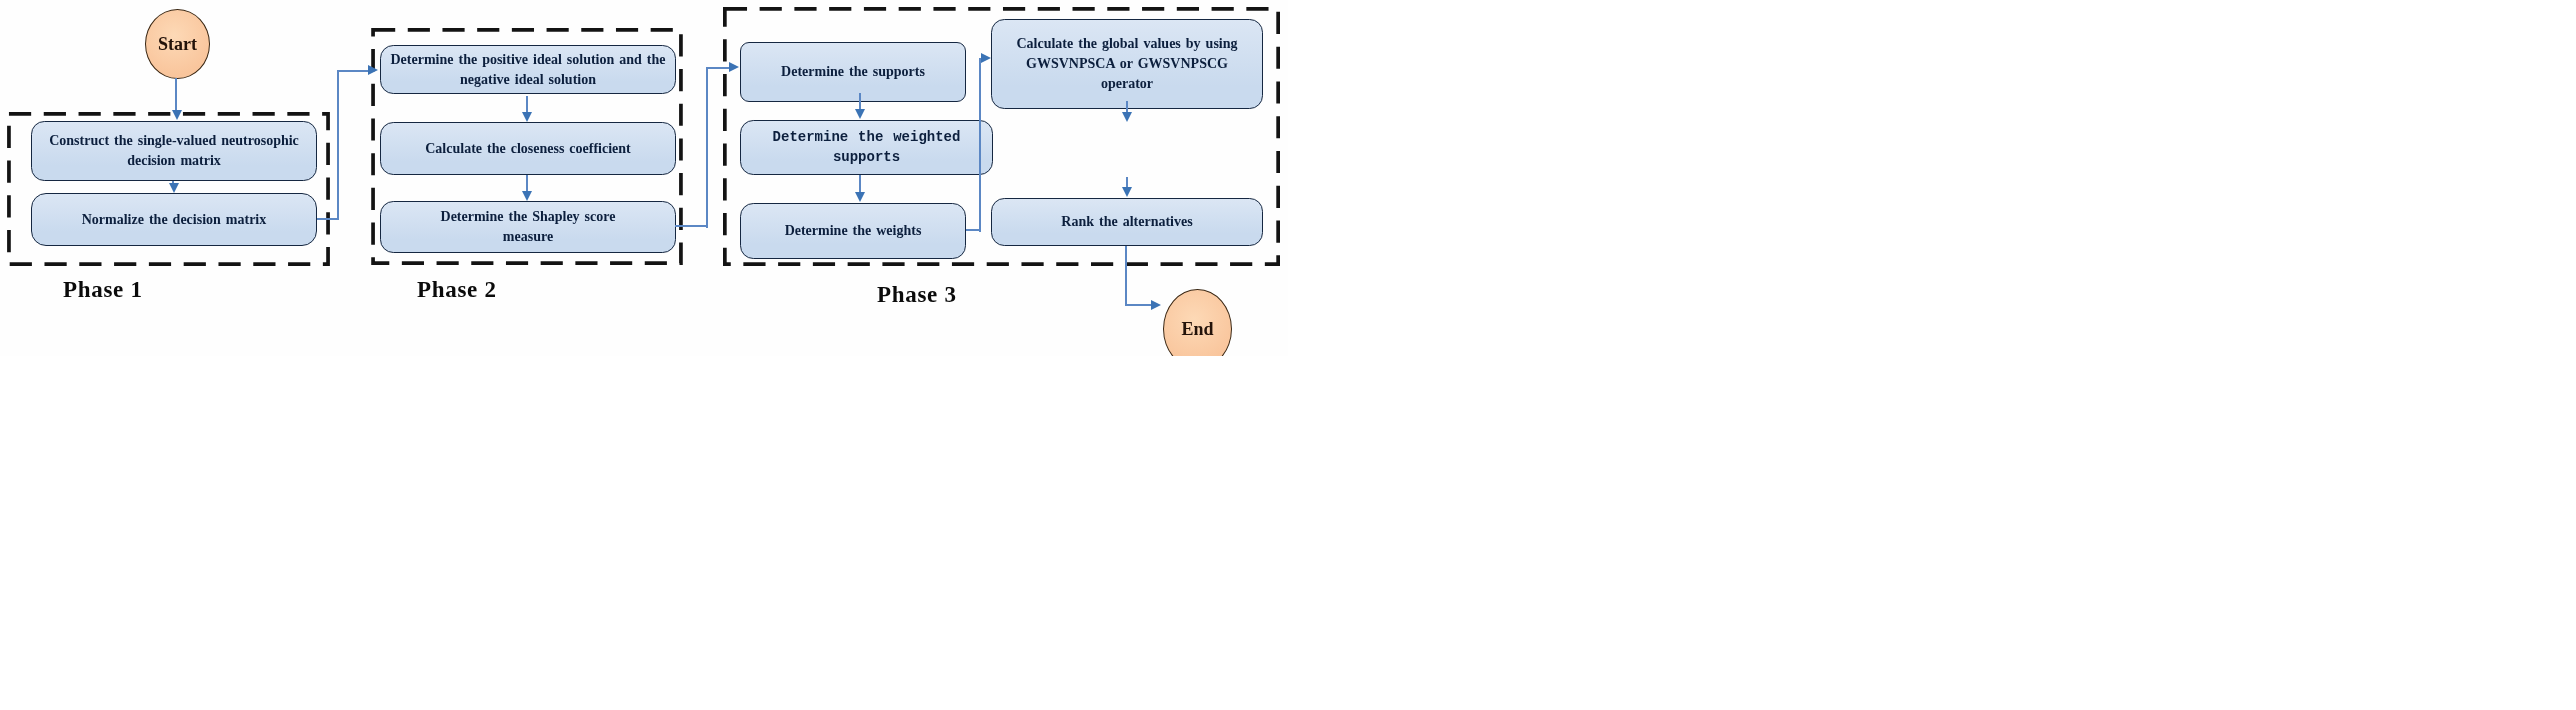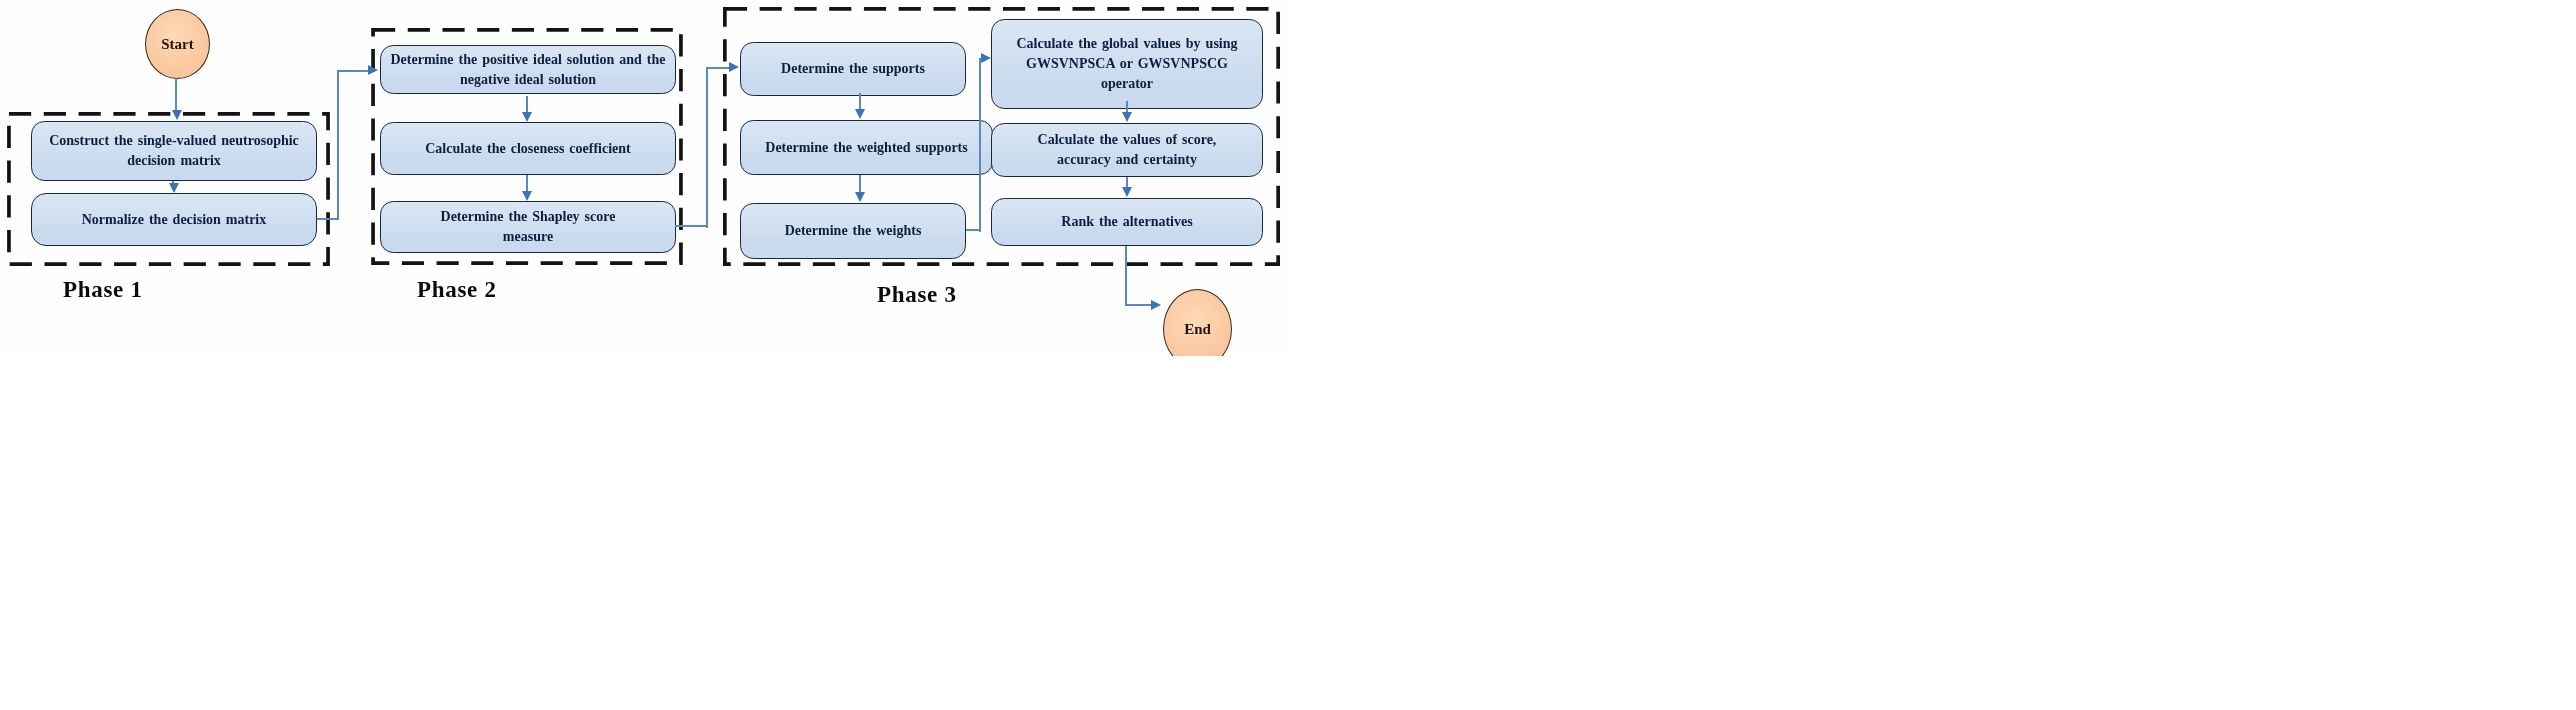--- a/index.html
+++ b/index.html
@@ -16,21 +16,21 @@
     position:absolute;box-sizing:border-box;display:flex;align-items:center;justify-content:center;
     text-align:center;background:linear-gradient(180deg,var(--node-fill-top) 0%,var(--node-fill) 75%);
     border:1.8px solid var(--node-border);border-radius:13.3px;color:var(--node-text);
     font-weight:bold;font-size:14px;line-height:1.42;padding:1.5px 10.4px;word-spacing:1.5px;
   }
   .node span{display:block;}
   .terminal{
     position:absolute;box-sizing:border-box;display:flex;align-items:center;justify-content:center;
     background:radial-gradient(circle at 45% 38%,#fdd9b6 0%,var(--terminal-fill) 72%);
     border:1.8px solid var(--terminal-border);border-radius:50%;
-    color:var(--terminal-text);font-weight:bold;font-size:15px;word-spacing:1.5px;
+    color:var(--terminal-text);font-weight:bold;font-size:18px;word-spacing:1.5px;
   }
   .phase-rect{position:absolute;overflow:visible;}
   .phase-rect rect{fill:none;stroke:var(--phase-border);stroke-width:5;stroke-dasharray:30 17;}
   .phase-label{position:absolute;font-weight:bold;font-size:23px;color:var(--phase-text);letter-spacing:0.7px;}
   .al{position:absolute;background:var(--arrow);}
   .ah{position:absolute;width:0;height:0;}
   .ah.down{border-left:5.2px solid transparent;border-right:5.2px solid transparent;border-top:10.4px solid var(--arrow-head);}
   .ah.right{border-top:5.2px solid transparent;border-bottom:5.2px solid transparent;border-left:10.4px solid var(--arrow-head);}
 </style>
 </head>
@@ -83,47 +83,44 @@
   <div class="node" style="left:380px;top:201px;width:296px;height:52px;">
     <span style="max-width:215px;">Determine the Shapley score measure</span>
   </div>
   <div class="phase-label" style="left:417px;top:277px;width:222px;">Phase 2</div>
 
   <div class="al" style="left:675px;top:225px;width:33px;height:2.2px;"></div>
   <div class="al" style="left:706px;top:67px;width:2.2px;height:161px;"></div>
   <div class="al" style="left:706px;top:67px;width:25px;height:2.2px;"></div>
   <div class="ah right" style="left:729px;top:62px;"></div>
 
-  <div class="node" style="left:740px;top:42px;width:226px;height:54px;">
+  <div class="node" style="left:740px;top:42px;width:226px;height:60px;border-radius:9px;">
     <span>Determine the supports</span>
   </div>
   <div class="al" style="left:859px;top:93px;width:2.2px;height:18.5px;"></div>
   <div class="ah down" style="left:855px;top:109px;"></div>
-  <div class="node" style="left:740px;top:120px;width:253px;height:55px;">
+  <div class="node" style="left:740px;top:120px;width:253px;height:55px;font-family:Liberation Mono, monospace;">
     <span>Determine the weighted supports</span>
   </div>
   <div class="al" style="left:859px;top:175px;width:2.2px;height:18.5px;"></div>
   <div class="ah down" style="left:855px;top:192px;"></div>
   <div class="node" style="left:740px;top:203px;width:226px;height:56px;text-align:right;">
     <span>Determine the weights</span>
   </div>
 
   <div class="al" style="left:966px;top:229px;width:15px;height:2.2px;"></div>
   <div class="al" style="left:979px;top:58px;width:2.2px;height:174px;"></div>
   <div class="al" style="left:979px;top:58px;width:6px;height:2.2px;"></div>
   <div class="ah right" style="left:981px;top:53px;"></div>
 
   <div class="node" style="left:991px;top:19px;width:272px;height:90px;padding:1.5px 19px;">
     <span>Calculate the global values by using GWSVNPSCA or GWSVNPSCG operator</span>
   </div>
   <div class="al" style="left:1126px;top:101px;width:2.2px;height:13.3px;"></div>
   <div class="ah down" style="left:1122px;top:112px;"></div>
-  <div class="node" style="left:991px;top:123px;width:272px;height:54px;padding:1.5px 19px;">
-    <span>Calculate the values of score, accuracy and certainty</span>
-  </div>
   <div class="al" style="left:1126px;top:177px;width:2.2px;height:12px;"></div>
   <div class="ah down" style="left:1122px;top:187px;"></div>
   <div class="node" style="left:991px;top:198px;width:272px;height:48px;">
     <span>Rank the alternatives</span>
   </div>
   <div class="phase-label" style="left:877px;top:282px;width:222px;">Phase 3</div>
 
   <div class="al" style="left:1125px;top:246px;width:2.2px;height:60px;"></div>
   <div class="al" style="left:1125px;top:304px;width:28px;height:2.2px;"></div>
   <div class="ah right" style="left:1151px;top:300px;"></div>

